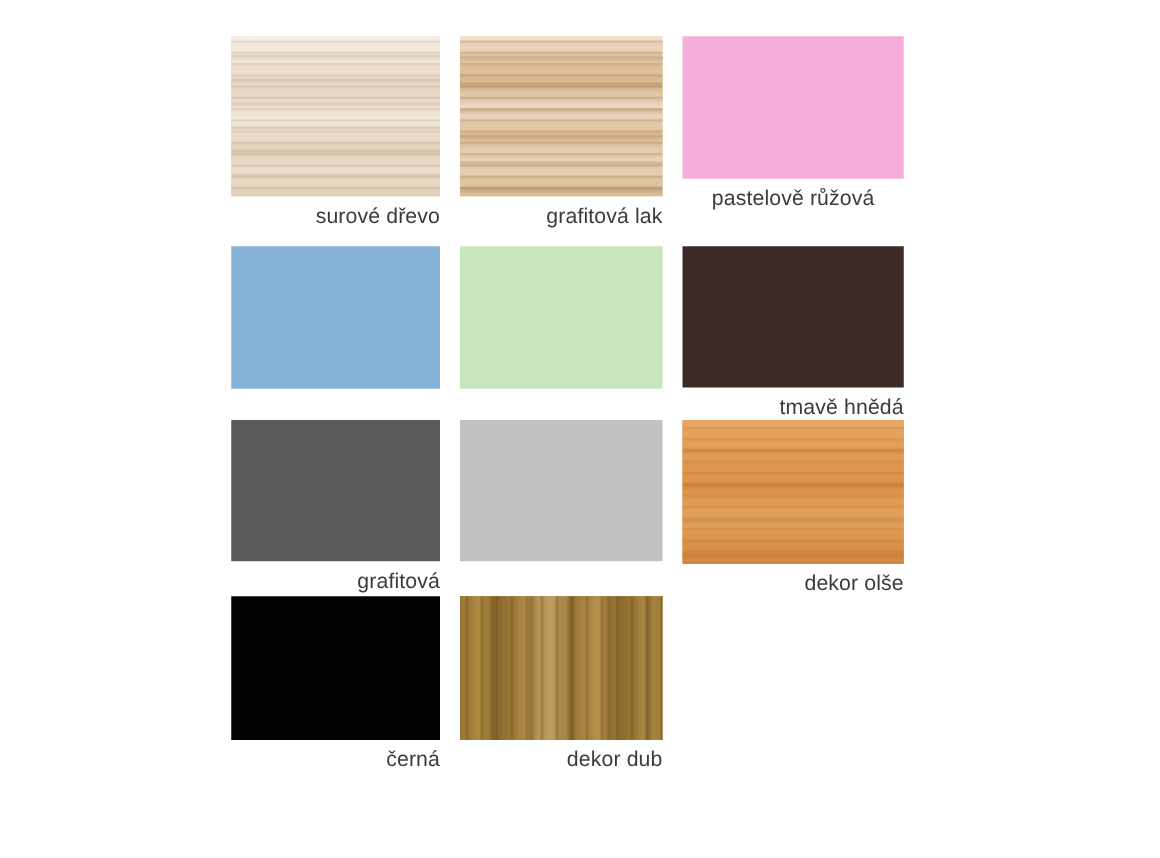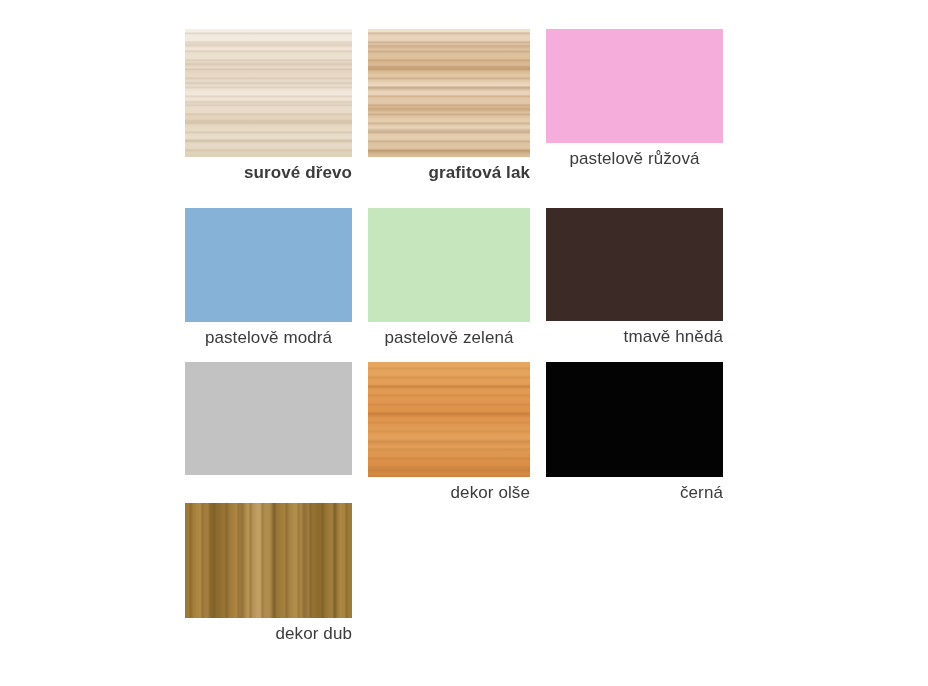--- a/index.html
+++ b/index.html
@@ -49,21 +49,21 @@
     margin-top: 6px;
     letter-spacing: 0.1px;
   }
 
   
   .row-1 .swatch-chip { height: 128px; }
   .row-2 .swatch-chip { height: 114px; }
   .row-3 .swatch-chip { height: 113px; }
   .row-4 .swatch-chip { height: 115px; }
 
-  .row-1 { margin-bottom: 25px; font-weight: bold; }
+  .row-1 { margin-bottom: 14px; }
   .row-2 { margin-bottom: 14px; align-items: center; }
   .row-3 { }
 
   
   .fill-solid { }
 
   
   .has-border {
     box-sizing: border-box;
     border: 1px solid #585858;
@@ -210,33 +210,35 @@
   </div>
 
 
   <div class="swatch-cell row-2">
     <div class="swatch-chip fill-solid" style="background-color:#f5aedc;"></div>
     <div class="swatch-label">pastelově růžová</div>
   </div>
 
   <div class="swatch-cell row-2">
     <div class="swatch-chip fill-solid" style="background-color:#87b2d8;"></div>
-    <div class="swatch-label">pastelově modrá</div>
   </div>
 
   <div class="swatch-cell row-2">
     <div class="swatch-chip fill-solid" style="background-color:#c6e6bd;"></div>
-    <div class="swatch-label">pastelově zelená</div>
   </div>
 
   <div class="swatch-cell row-3">
     <div class="swatch-chip fill-solid" style="background-color:#3c2a27;"></div>
     <div class="swatch-label">tmavě hnědá</div>
   </div>
 
+  <div class="swatch-cell row-3">
+    <div class="swatch-chip fill-solid" style="background-color:#5a5a5a;"></div>
+    <div class="swatch-label">grafitová</div>
+  </div>
 
   <div class="swatch-cell row-3">
     <div class="swatch-chip fill-solid" style="background-color:#c2c2c2;"></div>
   </div>
 
   <div class="swatch-cell row-4">
     <div class="swatch-chip wood-alder"></div>
     <div class="swatch-label">dekor olše</div>
   </div>
 

